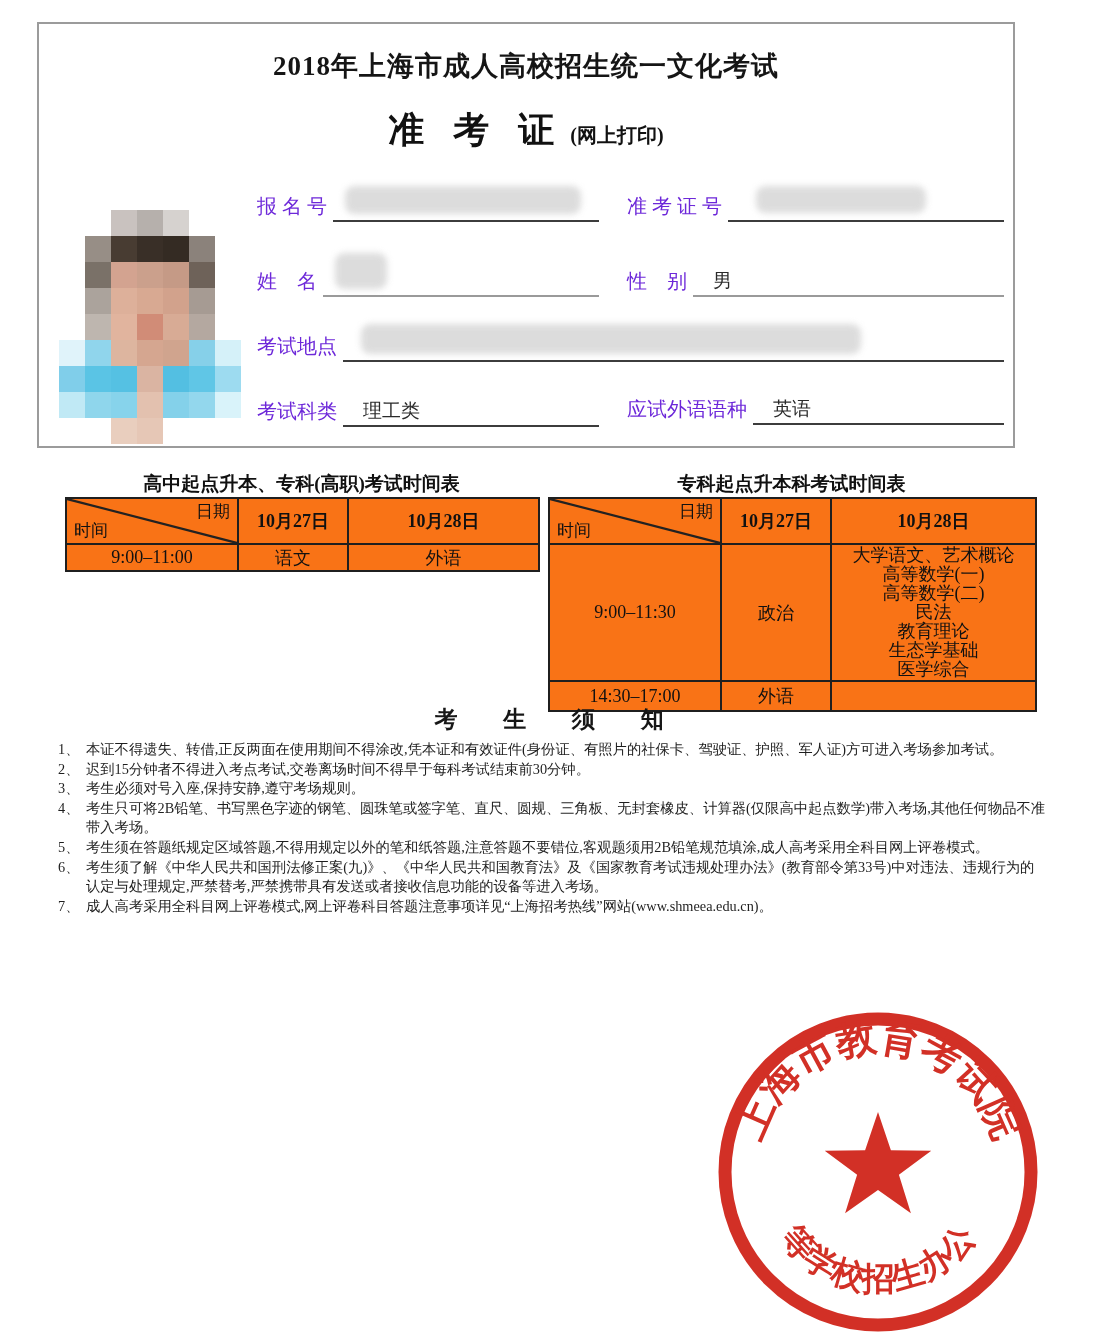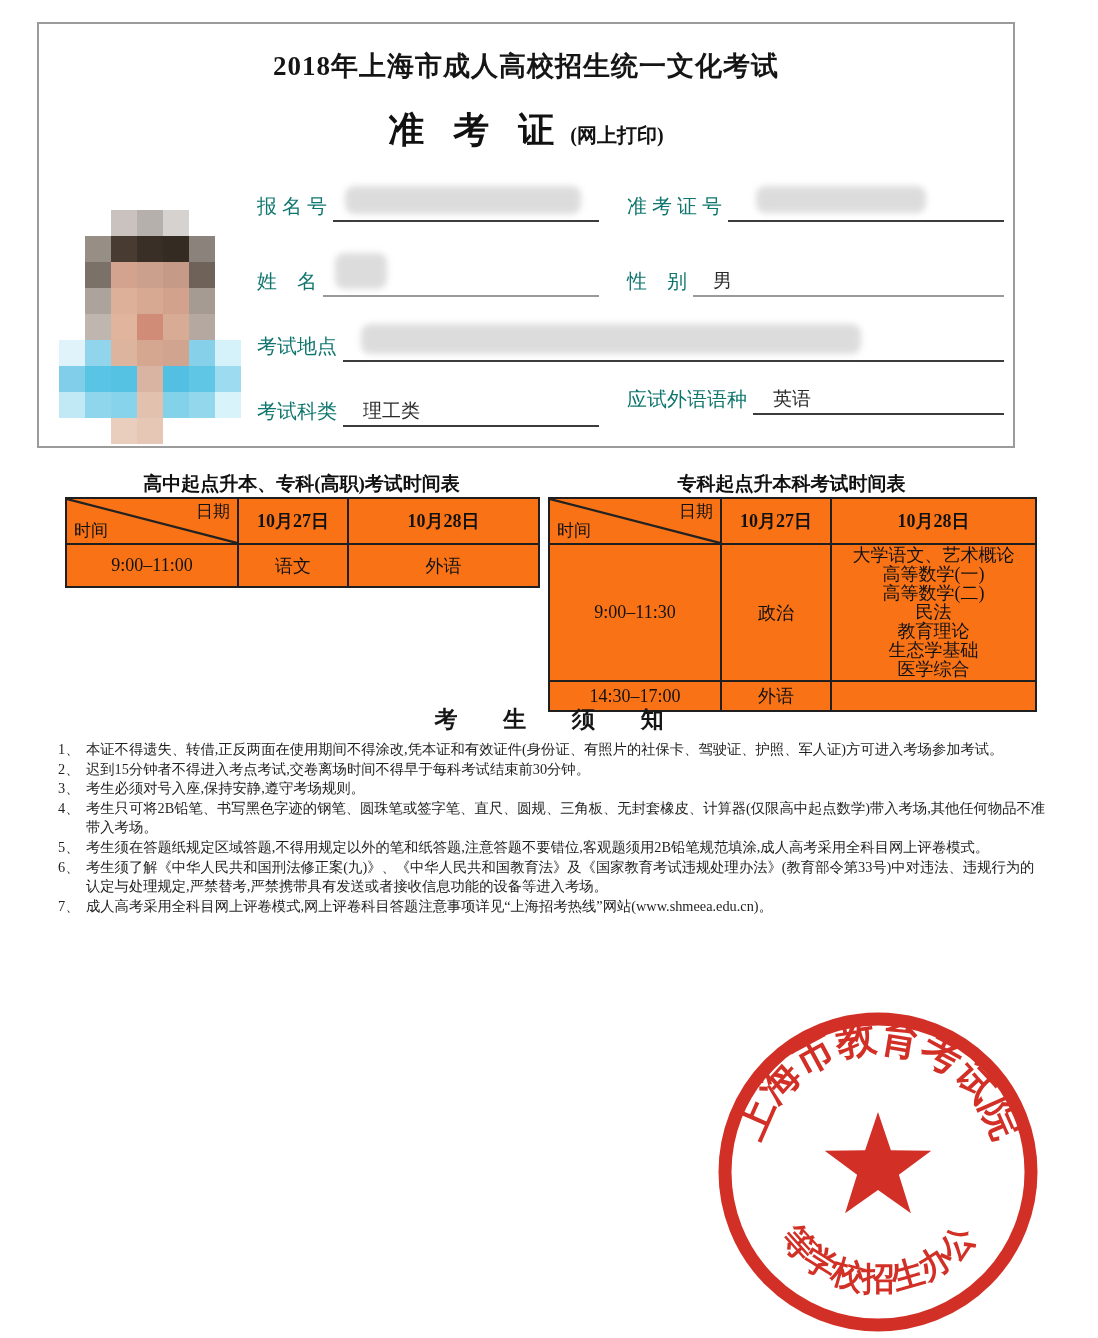--- a/index.html
+++ b/index.html
@@ -26,21 +26,21 @@
   .card-subtitle .big{font-size:36px;font-weight:bold;letter-spacing:10px;white-space:pre;}
   .card-subtitle .note{font-size:20px;font-weight:bold;margin-left:2px;}
 
   
   .photo{left:20px;top:186px;width:182px;height:234px;}
   .photo .prow{display:flex;height:26px;}
   .photo .pcell{width:26px;height:26px;}
 
   
   .field{display:flex;align-items:flex-end;height:32px;}
-  .flabel{font-size:20px;color:#0f766e;white-space:pre;flex:0 0 auto;padding-bottom:2px;}
+  .flabel{font-size:20px;color:#6d28d9;white-space:pre;flex:0 0 auto;padding-bottom:2px;}
   .fvalue{flex:1 1 auto;position:relative;height:100%;
           border-bottom:2px solid #3c3c3c;margin-left:6px;}
   .fvalue.gray{border-bottom-color:#9a9a9a;}
   .fvalue .val{position:absolute;left:20px;bottom:1px;font-size:19px;color:#2a2a2a;}
   .blob{position:absolute;background:#d4d4d4;border-radius:9px;
         filter:blur(3px);opacity:.8;}
 
   
   .tbl-title{font-size:19px;font-weight:bold;text-align:center;color:#111;}
   table.sched{border-collapse:collapse;table-layout:fixed;background:#f97316;}
@@ -199,21 +199,21 @@
       <span class="val"></span>
     </div>
   </div>
 
   <div class="abs field" style="left:218px;top:371px;width:342px;">
     <span class="flabel">考试科类</span>
     <div class="fvalue">
       <span class="val">理工类</span>
     </div>
   </div>
-  <div class="abs field" style="left:588px;top:359px;width:377px;">
+  <div class="abs field" style="left:588px;top:369px;width:377px;">
     <span class="flabel">应试外语语种</span>
     <div class="fvalue">
       <span class="val">英语</span>
     </div>
   </div>
 </div>
 
 <div class="abs tbl-title" style="left:65px;top:471px;width:473px;">高中起点升本、专科(高职)考试时间表</div>
 <div class="abs tbl-title" style="left:548px;top:471px;width:487px;">专科起点升本科考试时间表</div>
 
@@ -228,21 +228,21 @@
     <td class="corner">
       <svg class="diag" preserveAspectRatio="none" viewBox="0 0 100 100">
             <line x1="0" y1="0" x2="100" y2="100" stroke="#222" stroke-width="2.2" vector-effect="non-scaling-stroke"></line>
           </svg>
       <span class="c-date">日期</span>
       <span class="c-time">时间</span>
     </td>
     <td style="font-weight:bold;">10月27日</td>
     <td style="font-weight:bold;">10月28日</td>
   </tr>
-  <tr style="height:43px;margin-top:12px;">
+  <tr style="height:27px;margin-top:12px;">
     <td>9:00–11:00</td>
     <td>语文</td>
     <td>外语</td>
   </tr>
 </tbody>
   </table>
 
 <table class="abs sched" style="left:548px;top:497px;width:487px;">
   <colgroup>
       <col style="width:172px">

